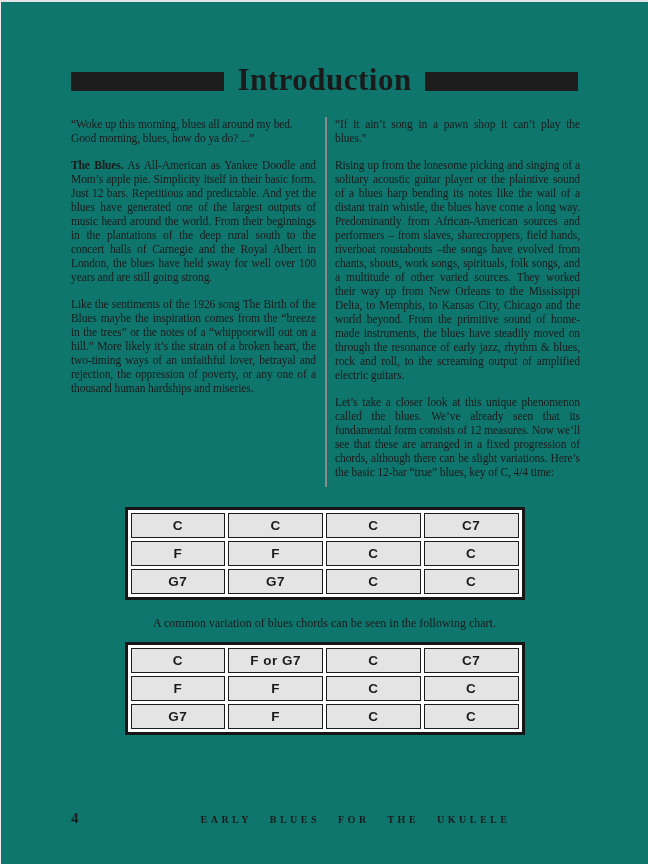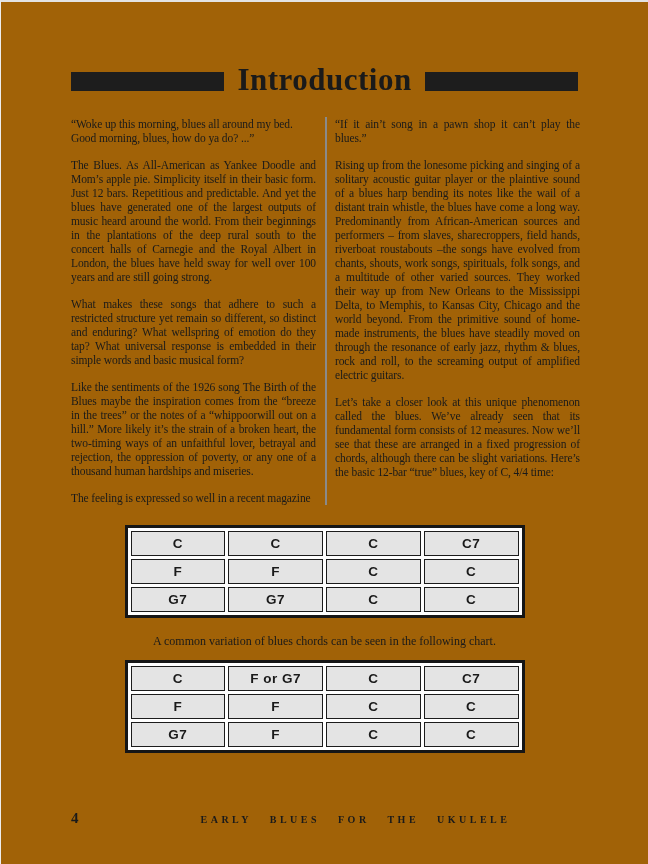--- a/index.html
+++ b/index.html
@@ -1,21 +1,21 @@
 <!DOCTYPE html>
 <html><head>
 <meta charset="utf-8">
 <style>
   html, body { margin: 0; padding: 0; background: #f2f2f2; }
   .page {
     position: relative;
     width: 648px;
     height: 864px;
     margin: 0 auto;
-    background: #a16207;
+    background: #0f766e;
     overflow: hidden;
     border-top: 2px solid #e3e3e3;
     border-left: 1px solid #ededed;
     font-family: "Liberation Serif", "DejaVu Serif", serif;
     color: #1a1a1a;
     box-sizing: border-box;
   }
 
   
   .header {
@@ -44,29 +44,29 @@
     display: flex;
   }
   .col {
     width: 246px;
     font-size: 11.5px;
     line-height: 14px;
     letter-spacing: -0.1px;
     text-align: justify;
   }
   .col p { margin: 0 0 13px 0; }
-  .col p:last-child { margin-bottom: 0; }
+  .col p:last-child { margin-bottom: 8px; }
   .col .quote { white-space: pre-line; text-align: left; }
   .col-divider {
     width: 2px;
     background: #8a8a8a;
     margin: 0 8px 0 9px;
     align-self: stretch;
   }
-  .lead-in { font-weight: normal; }
+  .lead-in { font-weight: bold; }
 
   
   .chord-table {
     border-collapse: separate;
     border-spacing: 3px;
     border: 3px solid #161616;
     background: #ffffff;
     width: 400px;
     margin: 0 auto;
     table-layout: fixed;
@@ -121,23 +121,21 @@
     <div class="title-rule"></div>
     <h1 class="page-title">Introduction</h1>
     <div class="title-rule"></div>
   </div>
 
   <div class="columns">
     <div class="col">
       <p class="quote">“Woke up this morning, blues all around my bed.
 Good morning, blues, how do ya do? ...”</p>
       <p><span class="lead-in">The Blues.</span> <span>As All-American as Yankee Doodle and Mom’s apple pie. Simplicity itself in their basic form. Just 12 bars. Repetitious and predictable. And yet the blues have generated one of the largest outputs of music heard around the world. From their beginnings in the plantations of the deep rural south to the concert halls of Carnegie and the Royal Albert in London, the blues have held sway for well over 100 years and are still going strong.</span></p>
-      <p>What makes these songs that adhere to such a restricted structure yet remain so different, so distinct and enduring? What wellspring of emotion do they tap? What universal response is embedded in their simple words and basic musical form?</p>
       <p>Like the sentiments of the 1926 song The Birth of the Blues maybe the inspiration comes from the “breeze in the trees” or the notes of a “whippoorwill out on a hill.” More likely it’s the strain of a broken heart, the two-timing ways of an unfaithful lover, betrayal and rejection, the oppression of poverty, or any one of a thousand human hardships and miseries.</p>
-      <p>The feeling is expressed so well in a recent magazine</p>
     </div>
     <div class="col-divider"></div>
     <div class="col">
       <p>“If it ain’t song in a pawn shop it can’t play the blues.”</p>
       <p>Rising up from the lonesome picking and singing of a solitary acoustic guitar player or the plaintive sound of a blues harp bending its notes like the wail of a distant train whistle, the blues have come a long way. Predominantly from African-American sources and performers – from slaves, sharecroppers, field hands, riverboat roustabouts –the songs have evolved from chants, shouts, work songs, spirituals, folk songs, and a multitude of other varied sources. They worked their way up from New Orleans to the Mississippi Delta, to Memphis, to Kansas City, Chicago and the world beyond. From the primitive sound of home-made instruments, the blues have steadily moved on through the resonance of early jazz, rhythm &amp; blues, rock and roll, to the screaming output of amplified electric guitars.</p>
       <p>Let’s take a closer look at this unique phenomenon called the blues. We’ve already seen that its fundamental form consists of 12 measures. Now we’ll see that these are arranged in a fixed progression of chords, although there can be slight variations. Here’s the basic 12-bar “true” blues, key of C, 4/4 time:</p>
     </div>
   </div>
 
   <div class="table-block-1">

